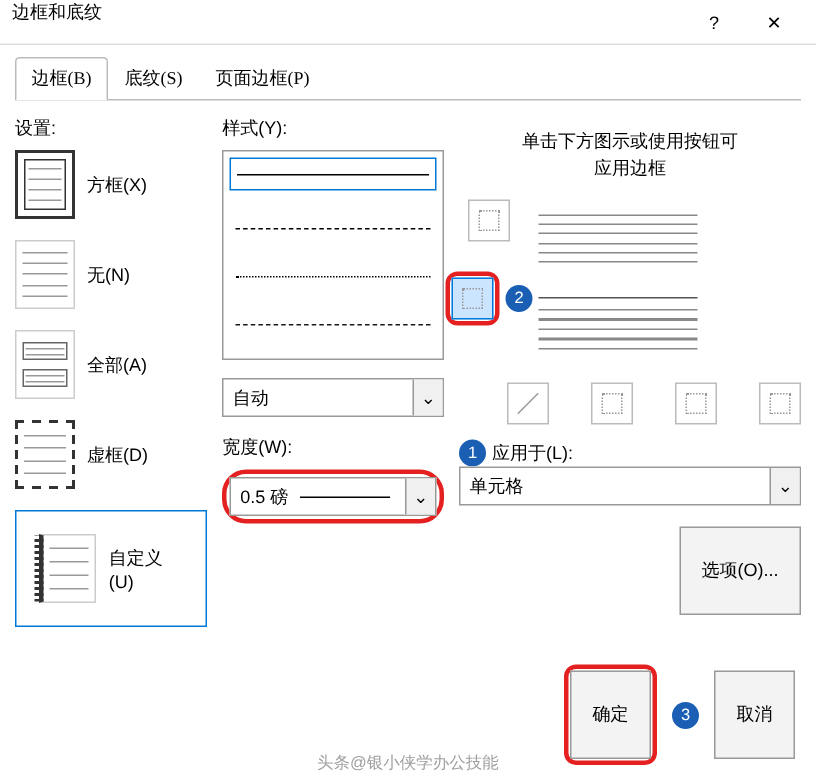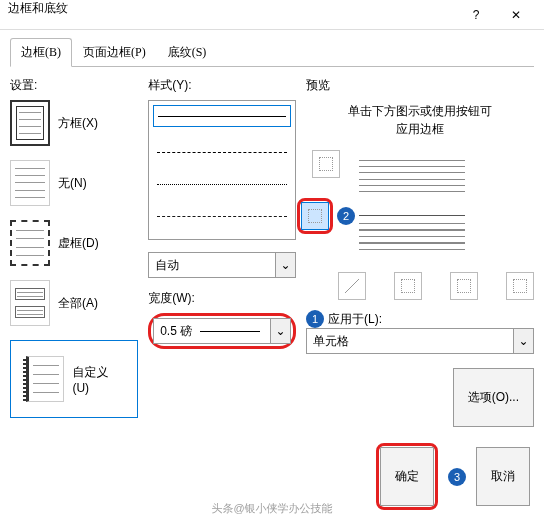--- a/index.html
+++ b/index.html
@@ -61,22 +61,22 @@
 <body>
 
 <div class="titlebar">
   <span class="title">边框和底纹</span>
   <div class="btn">?</div>
   <div class="btn">✕</div>
 </div>
 
 <div class="tabs">
   <div class="tab active">边框(B)</div>
+  <div class="tab">底纹(S)</div>
   <div class="tab">页面边框(P)</div>
-  <div class="tab">底纹(S)</div>
 </div>
 
 <div class="content">
 
   <div class="col-settings">
     <div class="section-label">设置:</div>
 
     <div class="setting-item">
       <div class="setting-icon box">
           <div class="inner">
@@ -91,46 +91,46 @@
 
     <div class="setting-item">
       <div class="setting-icon">
           <div class="line"></div>
           <div class="line"></div>
           <div class="line"></div>
           <div class="line"></div>
           <div class="line"></div>
         </div>
       <span>无(N)</span>
-    </div>
-
-    <div class="setting-item">
-      <div class="setting-icon dashed">
-          <div class="line"></div>
-          <div class="line"></div>
-          <div class="line"></div>
-          <div class="line"></div>
-        </div>
-      <span>虚框(D)</span>
     </div>
 
     <div class="setting-item">
       <div class="setting-icon all">
           <div class="inner">
             <div class="grp">
               <div class="line"></div>
               <div class="line"></div>
             </div>
             <div class="grp">
               <div class="line"></div>
               <div class="line"></div>
             </div>
           </div>
         </div>
       <span>全部(A)</span>
+    </div>
+
+    <div class="setting-item">
+      <div class="setting-icon dashed">
+          <div class="line"></div>
+          <div class="line"></div>
+          <div class="line"></div>
+          <div class="line"></div>
+        </div>
+      <span>虚框(D)</span>
     </div>
 
     <div class="setting-item custom-sel">
       <div class="setting-icon custom">
           <div class="line"></div>
           <div class="line"></div>
           <div class="line"></div>
           <div class="line"></div>
         </div>
       <span>自定义(U)</span>
@@ -170,21 +170,20 @@
         <div class="dropdown">
           <span>0.5 磅</span>
             <span class="width-line"></span>
           <div class="arrow">⌄</div>
         </div>
       </div>
     </div>
   </div>
 
   <div class="col-preview">
-    <div class="section-label">预览</div>
     <div class="preview-text">
       <div>单击下方图示或使用按钮可</div>
       <div>应用边框</div>
     </div>
 
     <div class="preview-area">
       <div class="preview-left-btns">
         <div class="sm-btn">
             <div class="sq"></div>
           </div>

